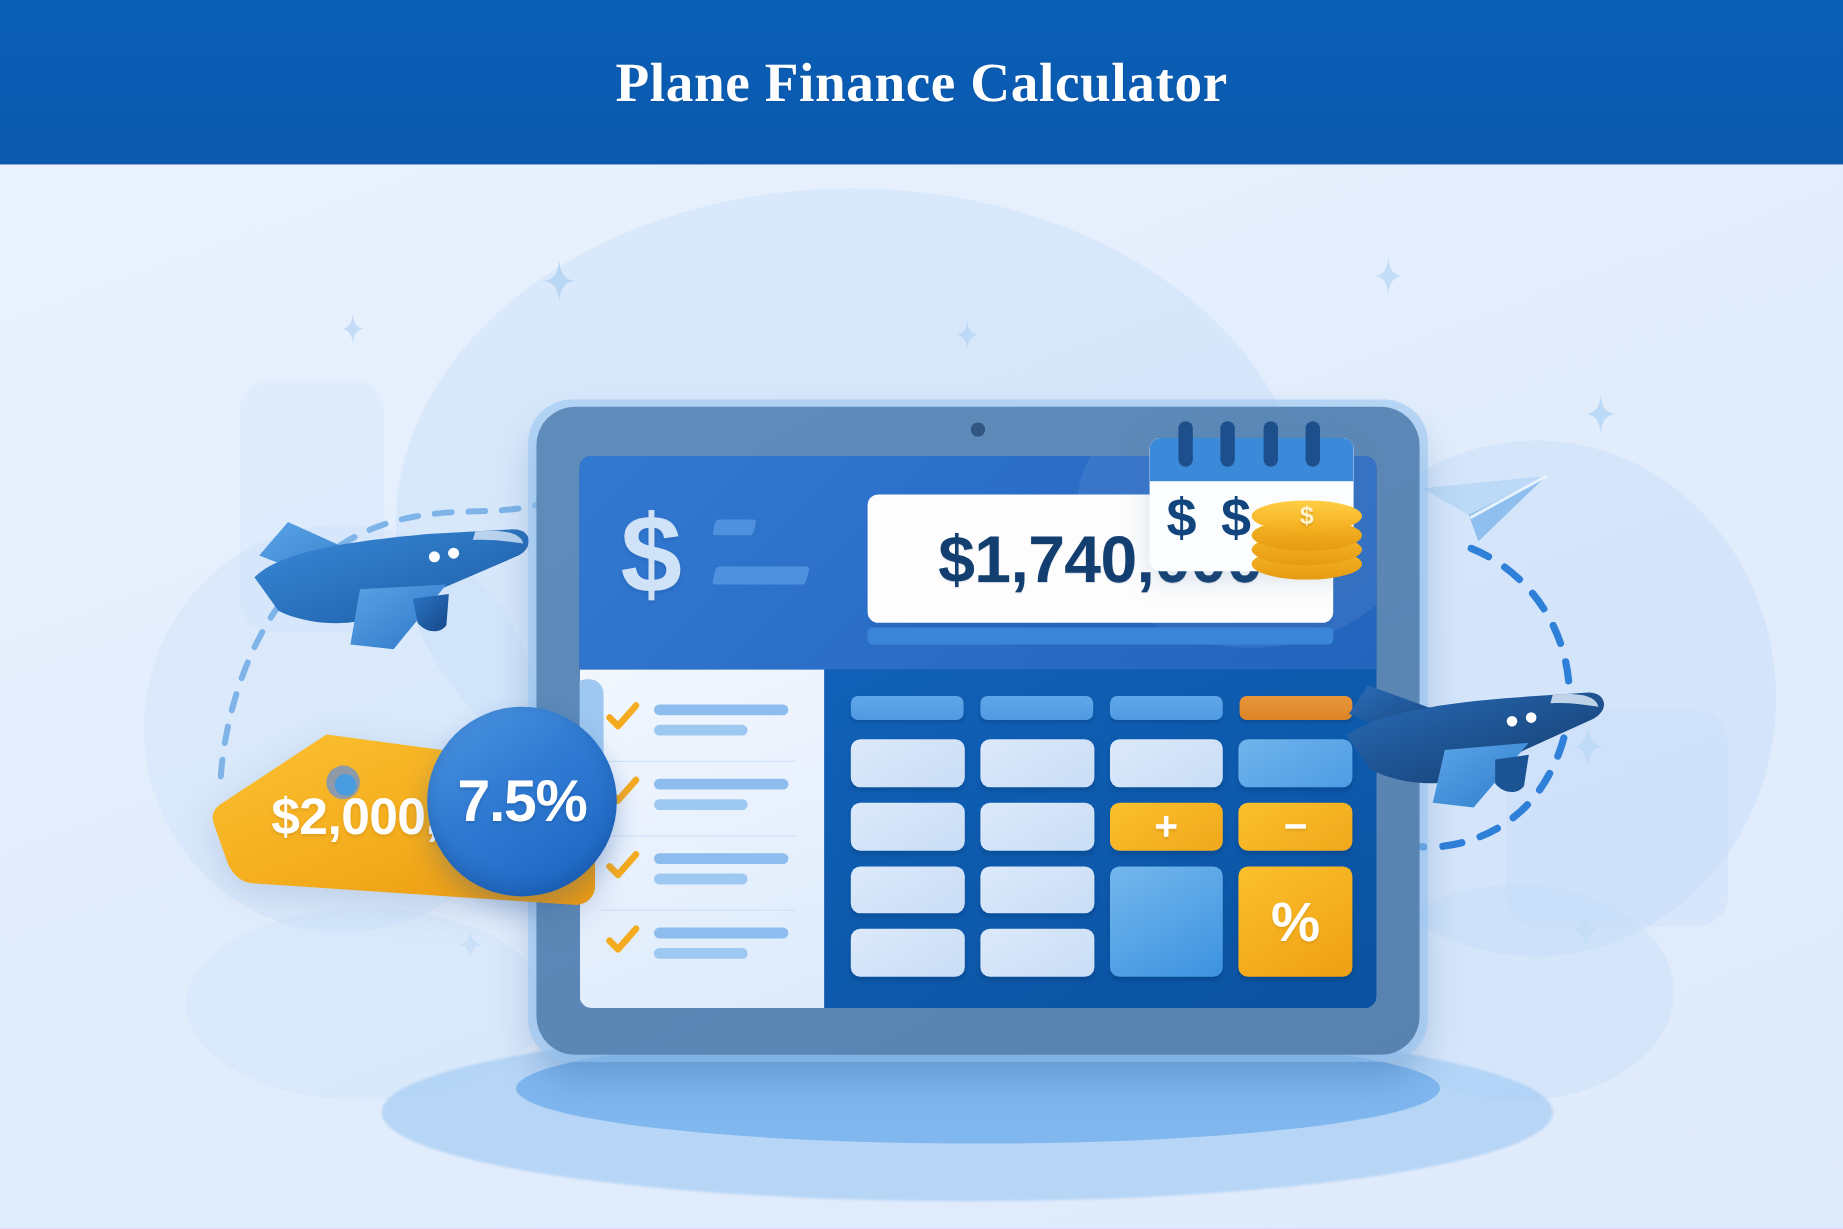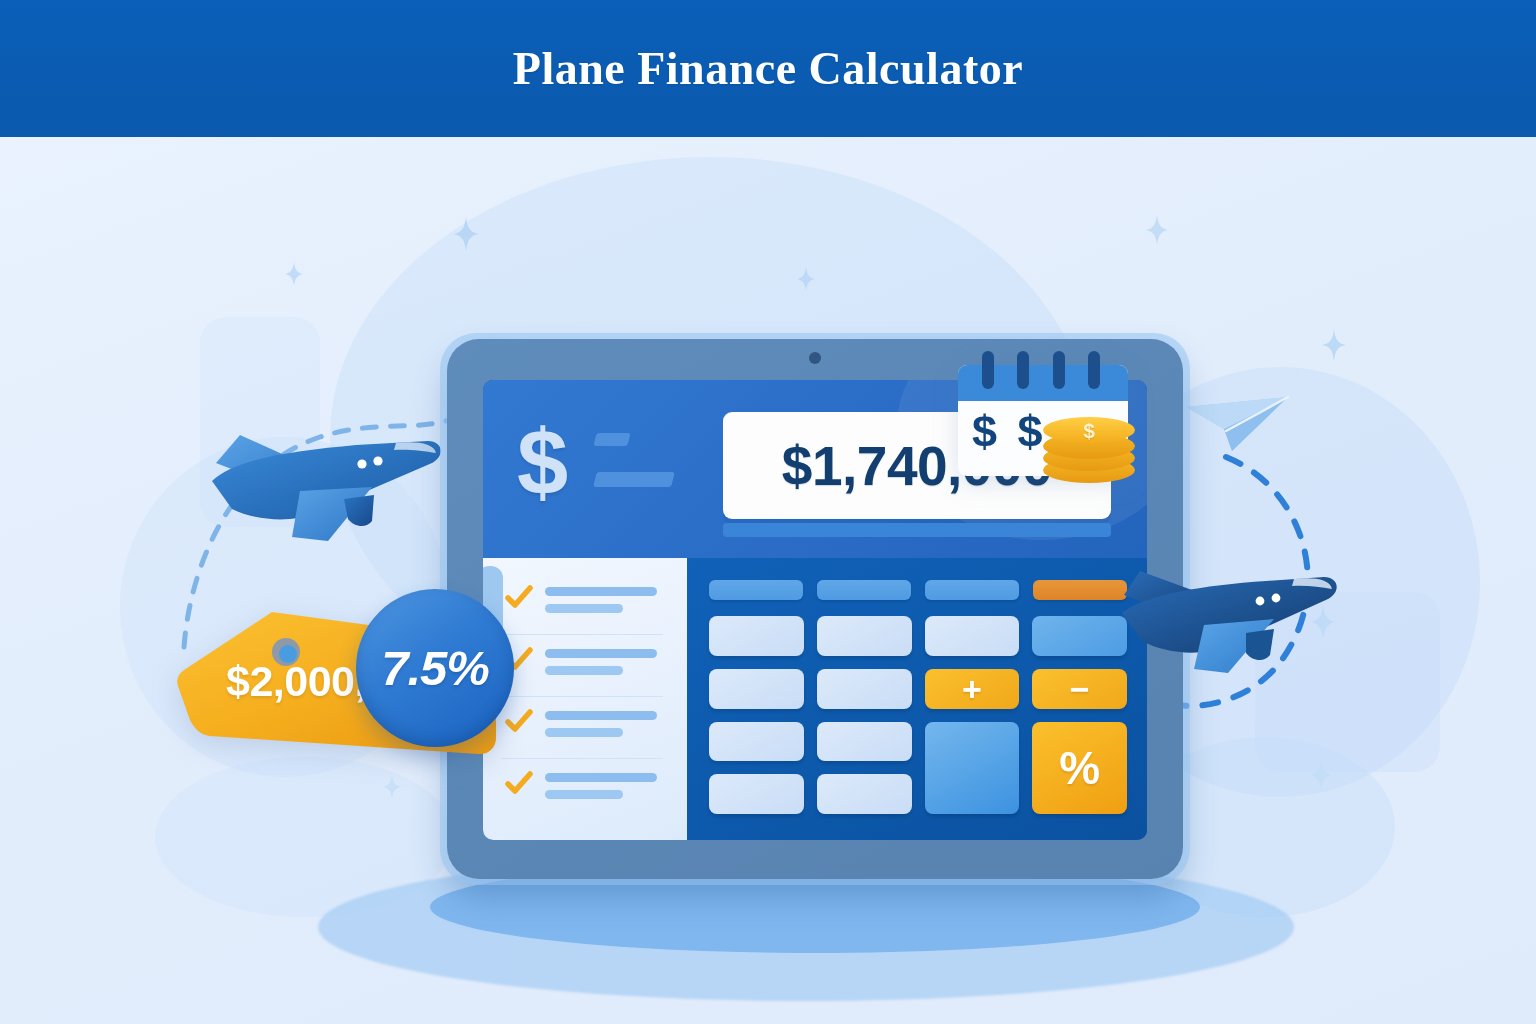--- a/index.html
+++ b/index.html
@@ -344,21 +344,20 @@
     align-items: center;
     justify-content: center;
     z-index: 45;
   }
   .rate-badge-text {
     color: #ffffff;
     font-size: 49px;
     font-weight: bold;
     letter-spacing: -1px;
     text-shadow: 0 2px 3px rgba(12,55,110,0.25);
-    font-style: italic;
   }
 
   
   .calendar {
     position: absolute;
     left: 958px; top: 214px;
     width: 170px; height: 125px;
     z-index: 42;
     filter: drop-shadow(0 7px 12px rgba(80,120,165,0.20));
   }

